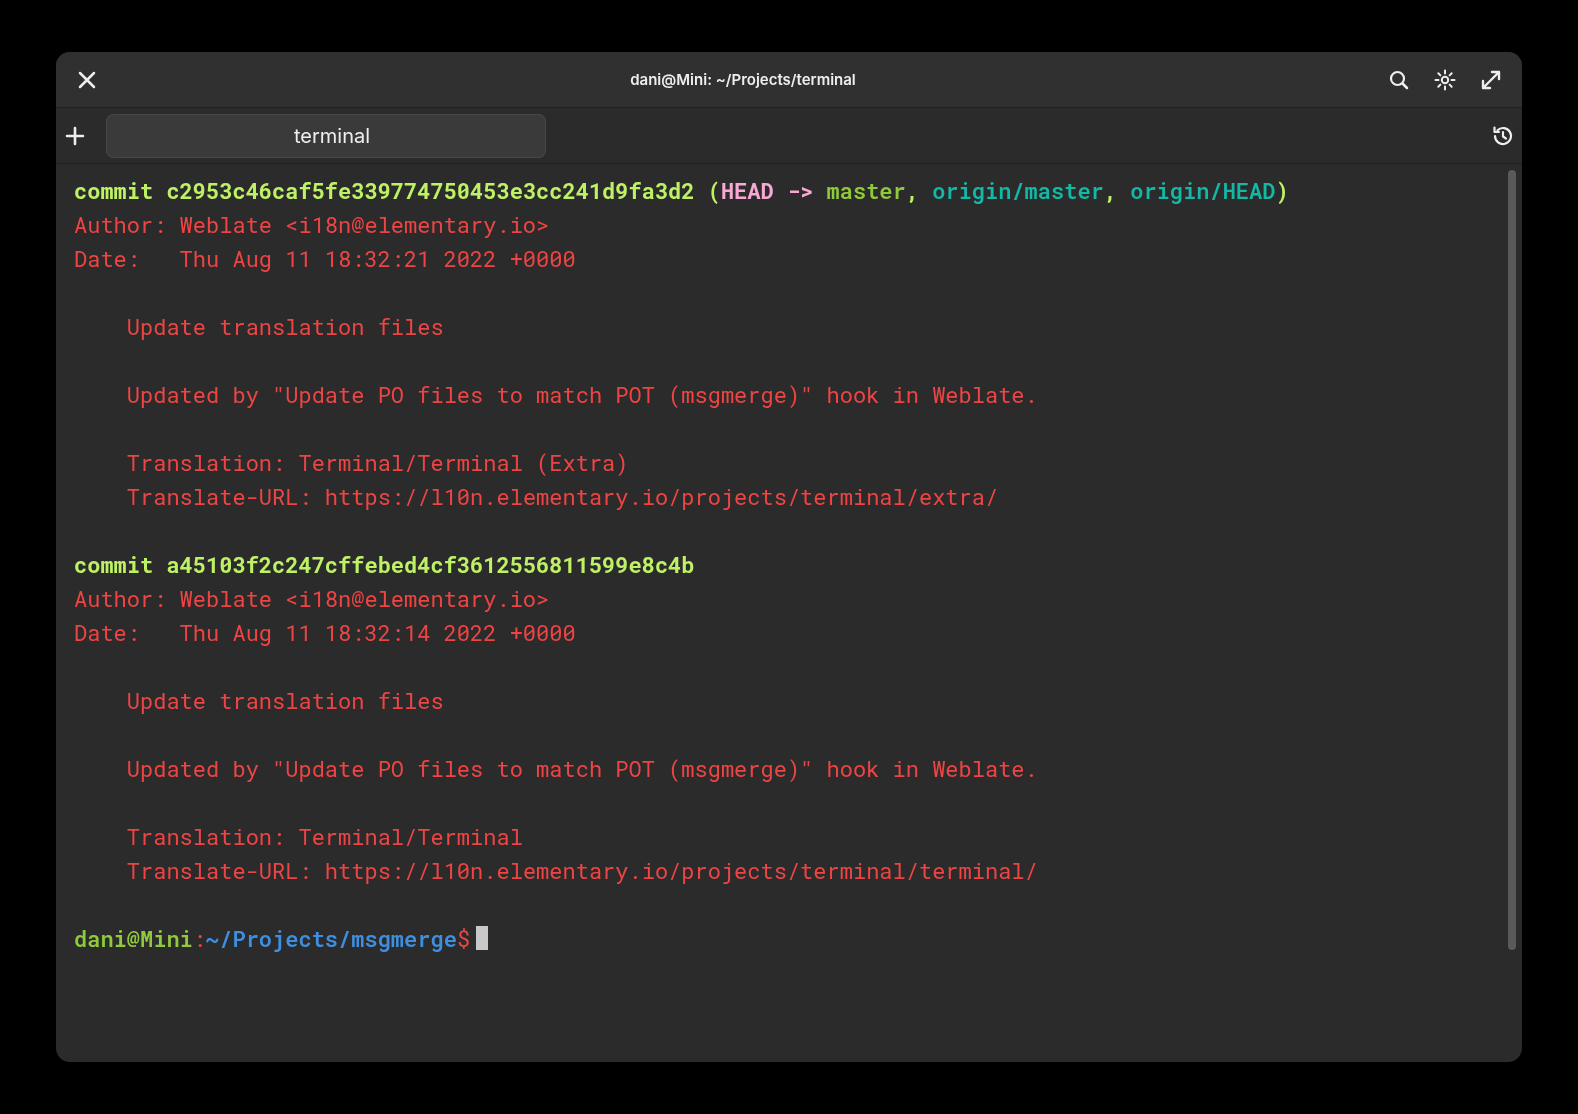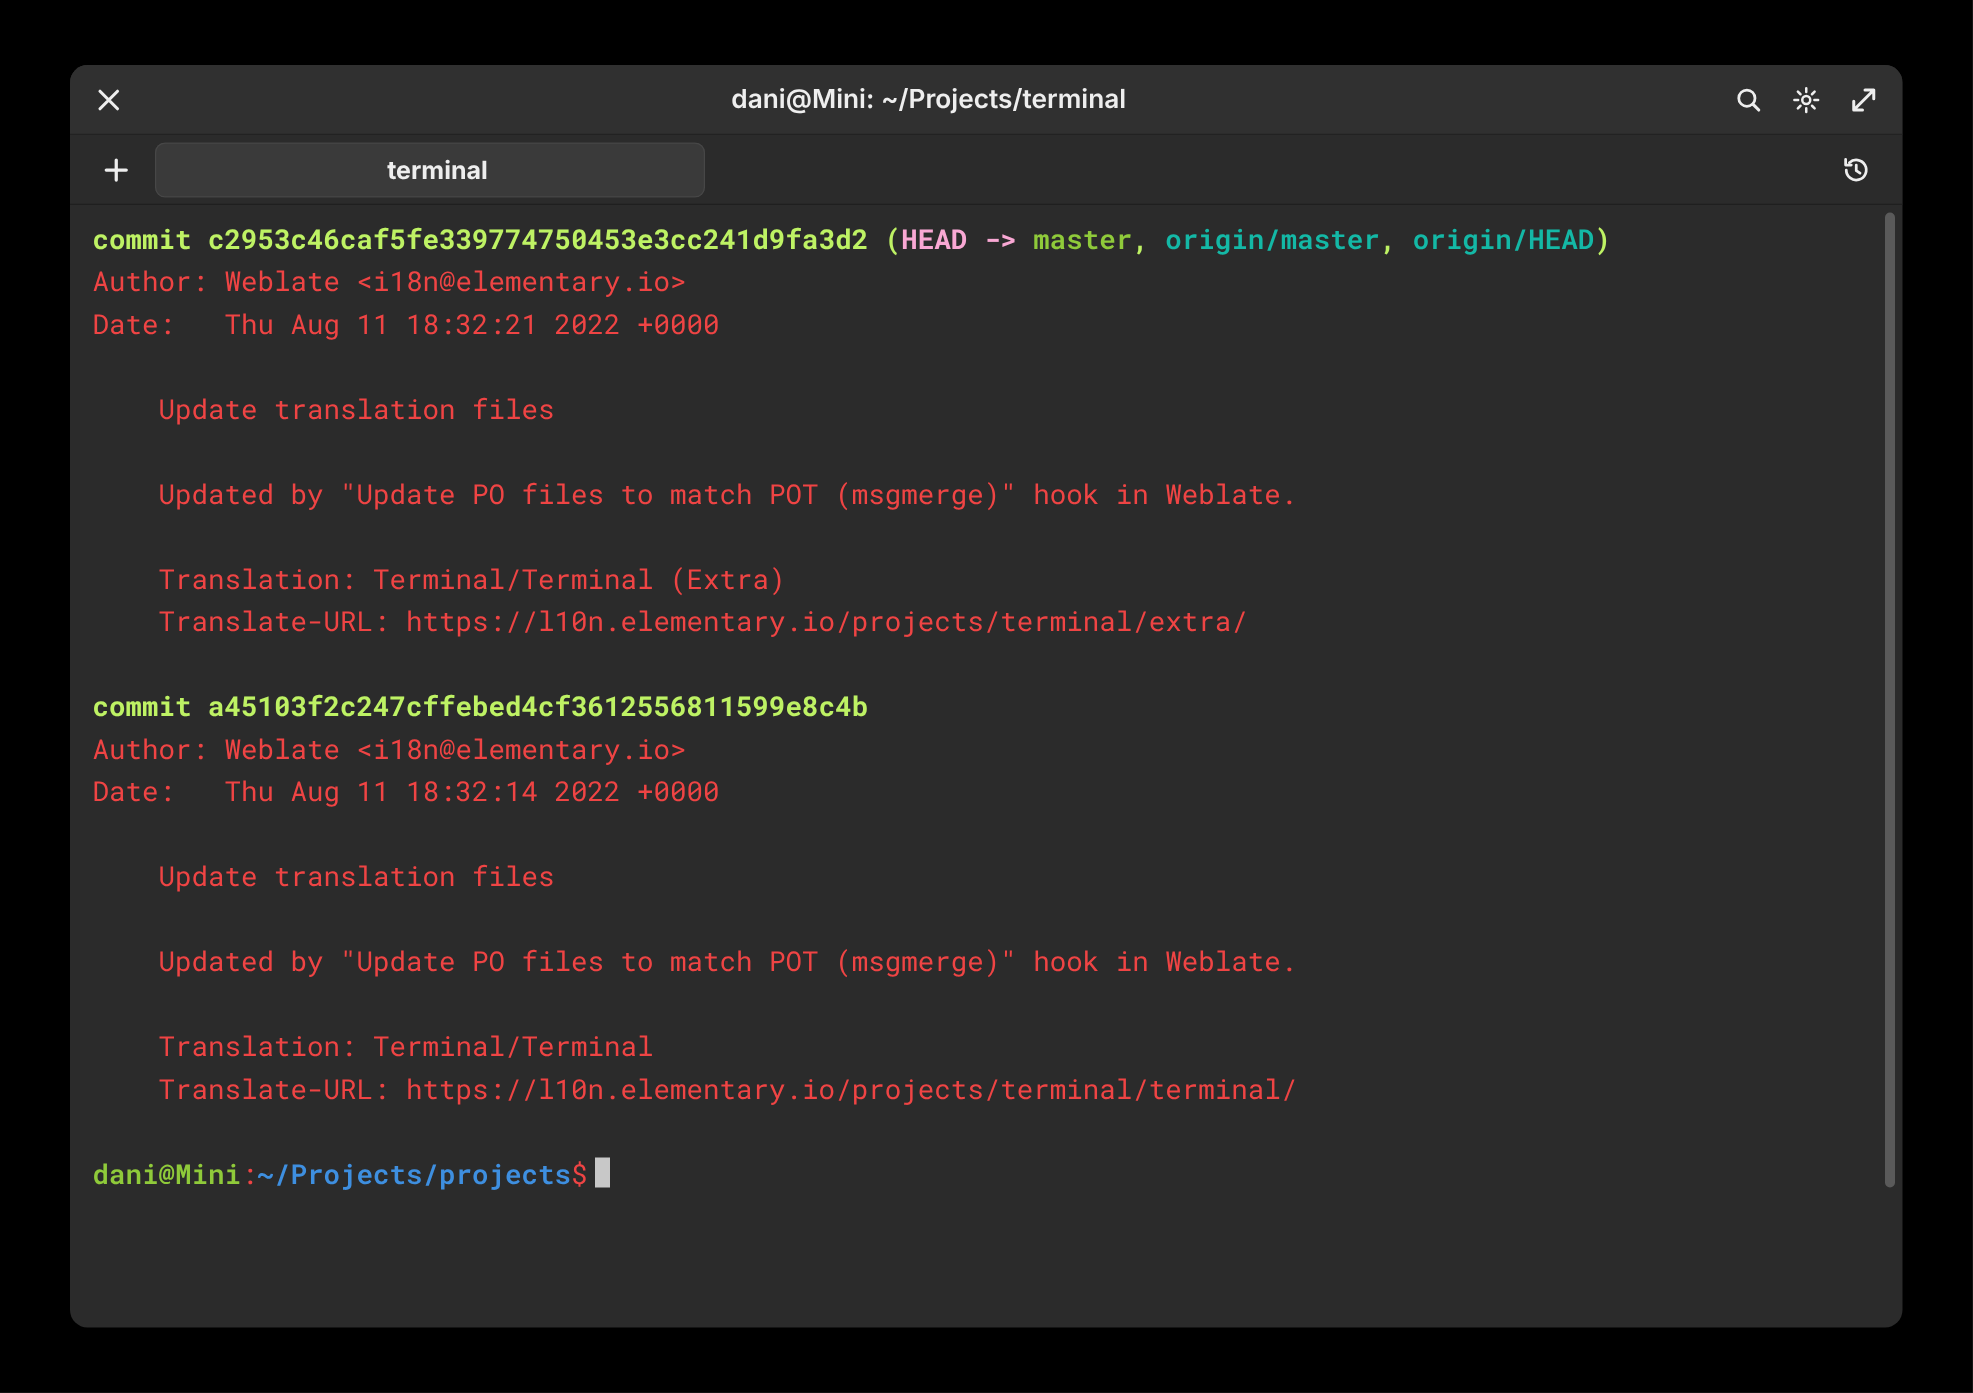--- a/index.html
+++ b/index.html
@@ -30,41 +30,40 @@
     align-items: center;
     padding: 0 14px;
     gap: 12px;
     border-bottom: 1px solid #222;
   }
   .titlebar .title {
     flex: 1;
     text-align: center;
     color: #eee;
     font-family: -apple-system, "Inter", "Segoe UI", Roboto, sans-serif;
-    font-size: 21px;
+    font-size: 15px;
     font-weight: 600;
   }
   .icon-btn {
     width: 34px; height: 34px;
     display: flex; align-items: center; justify-content: center;
     color: #eee;
     cursor: pointer;
     border-radius: 6px;
   }
   .icon-btn svg { width: 24px; height: 24px; stroke: currentColor; fill: none; }
   
   .tabbar {
     height: 56px;
     background: #2b2b2b;
     display: flex;
     align-items: center;
-    padding: 0 20px;
+    padding: 0 2px;
     gap: 14px;
     border-bottom: 1px solid #1f1f1f;
-    font-weight: bold;
   }
   .tab {
     height: 44px;
     width: 440px;
     border-radius: 8px;
     display: flex;
     align-items: center;
     padding: 0 14px;
     gap: 12px;
     color: #eee;
@@ -219,19 +218,19 @@
 <span class="c-grey">Author: Weblate &lt;i18n@elementary.io&gt;</span>
 <span class="c-grey">Date:   Thu Aug 11 18:32:14 2022 +0000</span>
 
 <span class="c-grey">    Update translation files</span>
 <span class="c-grey"></span>
 <span class="c-grey">    Updated by "Update PO files to match POT (msgmerge)" hook in Weblate.</span>
 <span class="c-grey"></span>
 <span class="c-grey">    Translation: Terminal/Terminal</span>
 <span class="c-grey">    Translate-URL: https://l10n.elementary.io/projects/terminal/terminal/</span>
 
-<span class="prompt-user">dani@Mini</span><span class="c-grey">:</span><span class="prompt-path">~/Projects/projects</span><span class="c-grey">$</span><span class="cursor"></span></div>
+<span class="prompt-user">dani@Mini</span><span class="c-grey">:</span><span class="prompt-path">~/Projects/msgmerge</span><span class="c-grey">$</span><span class="cursor"></span></div>
     <div class="scrollbar">
       <div class="thumb"></div>
     </div>
   </div>
 
 </div>
 
 </body></html>

